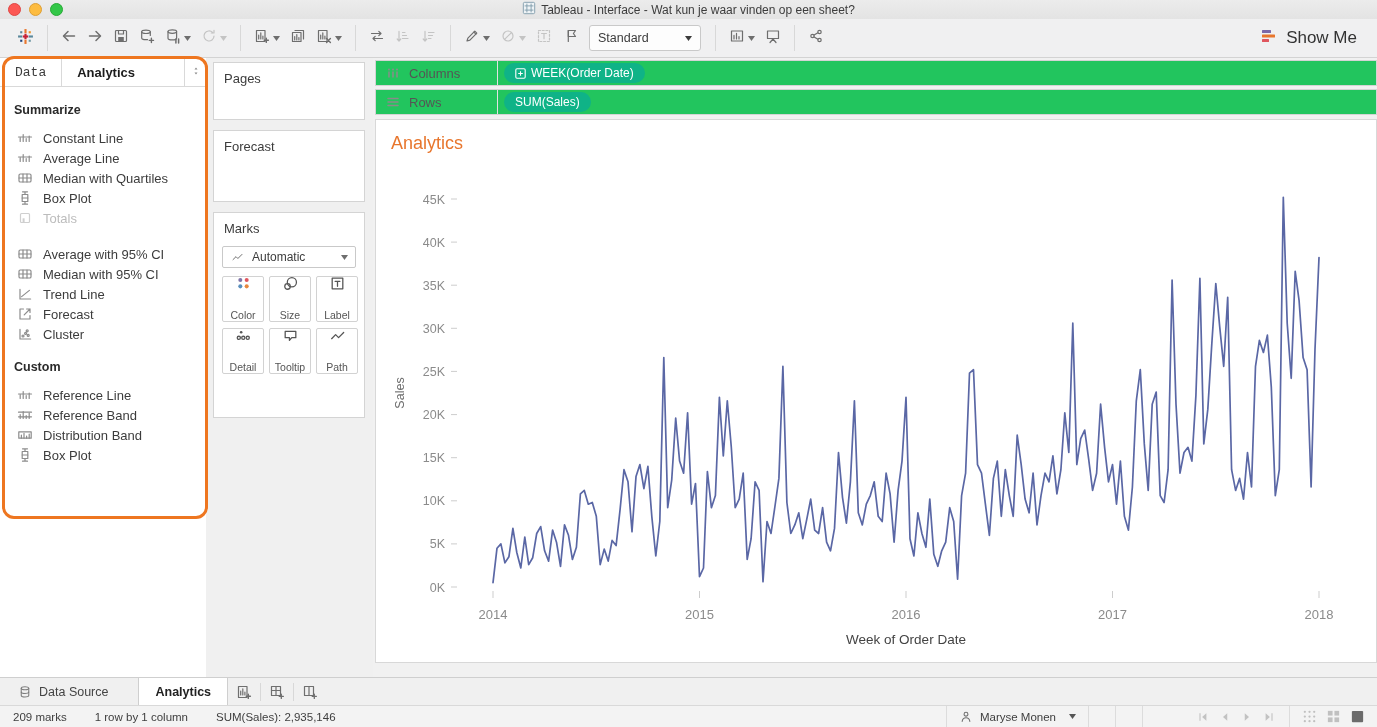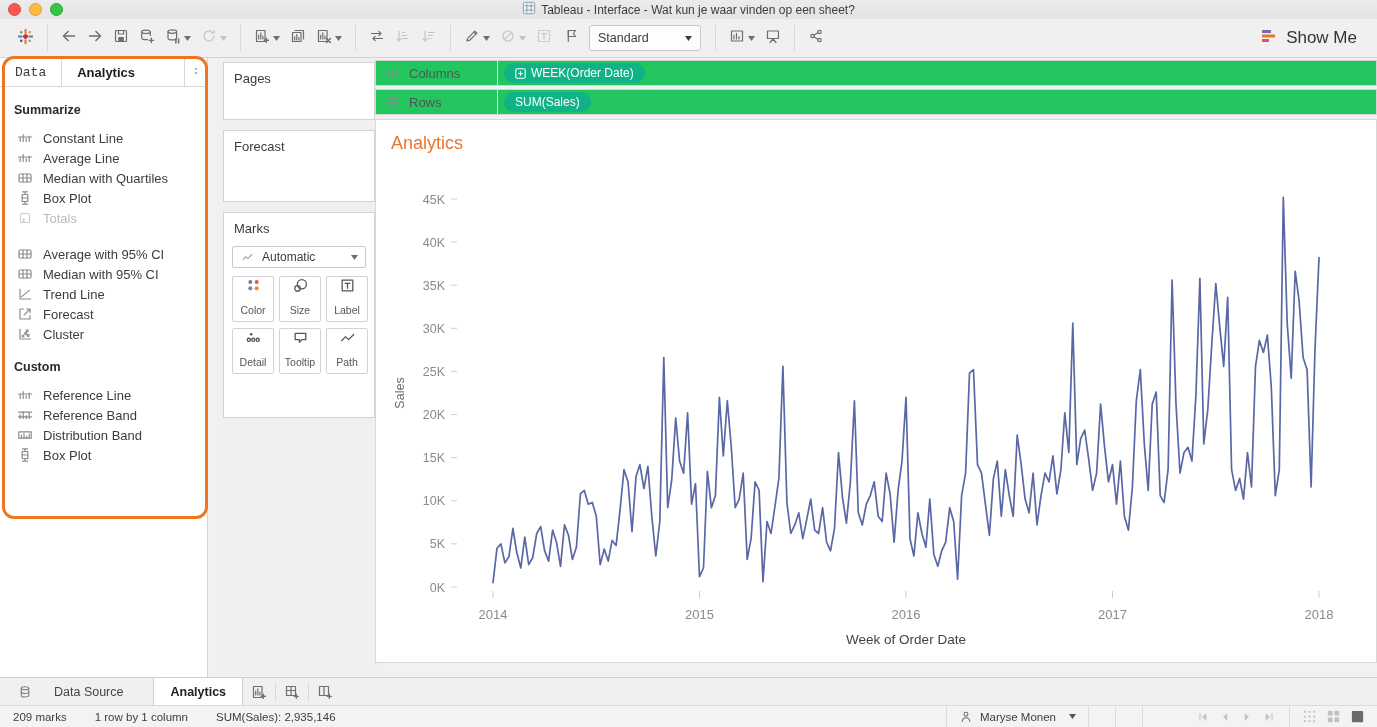--- a/index.html
+++ b/index.html
@@ -33,49 +33,49 @@
   .side-tab.active{font-weight:bold;color:#1c1c1c;}
   #pane-resize{margin-left:auto;width:22px;display:flex;align-items:center;justify-content:center;border-left:1px solid #d9d9d9;color:#8a8a8a;}
   .pane-section{padding-top:16px;}
   .pane-header{font-weight:bold;font-size:12.5px;color:#2a2a2a;padding:0 0 11px 14px;}
   .pane-item{display:flex;align-items:center;gap:10px;height:20px;font-size:13px;color:#3c3c3c;padding-left:17px;}
   .pane-item .pi-icon{width:16px;height:16px;display:flex;align-items:center;justify-content:center;color:#8c8c8c;flex:0 0 16px;}
   .pane-item.disabled{color:#bcbcbc;align-items:center;}
   .pane-item.disabled .pi-icon{color:#cfcfcf;}
   #orange-ring{left:2px;top:56px;width:200px;height:457px;border:3px solid #ee7620;border-radius:12px;pointer-events:none;z-index:40;}
   
-  #cards-col{left:216px;top:58px;width:167px;height:619px;background:#f0f0f0;}
+  #cards-col{left:206px;top:58px;width:167px;height:619px;background:#f0f0f0;}
   .card{position:absolute;left:7px;width:152px;background:#fff;border:1px solid #d4d4d4;box-sizing:border-box;}
   .card-label{font-size:13px;color:#3c3c3c;padding:8px 10px 0 10px;}
   #card-pages{top:4px;height:58px;}
   #card-filters{top:72px;height:72px;}
   #card-marks{top:154px;height:206px;}
   #mark-type{position:absolute;left:8px;top:33px;width:134px;height:22px;border:1px solid #c9c9c9;border-radius:2px;
     display:flex;align-items:center;gap:7px;padding:0 7px;box-sizing:border-box;font-size:12px;color:#3c3c3c;background:#fff;}
   #mark-type .caret{margin-left:auto;color:#6e6e6e;}
   #marks-grid{position:absolute;left:8px;top:63px;width:136px;display:grid;grid-template-columns:repeat(3,42px);grid-gap:6px 5px;}
   .mark-btn{height:44px;border:1px solid #d2d2d2;border-radius:2px;background:#fff;display:flex;flex-direction:column;
-    align-items:center;justify-content:flex-start;gap:10px;color:#6f6f6f;}
+    align-items:center;justify-content:flex-end;gap:17px;color:#6f6f6f;}
   .mark-btn span{font-size:10.5px;color:#555;}
   
   .shelf{left:375px;width:1002px;height:26px;background:#22c55e;border:1px solid #d4d4d4;box-sizing:border-box;display:flex;align-items:center;}
   #shelf-columns{top:60px;}
   #shelf-rows{top:89px;}
   .shelf-label{width:122px;display:flex;align-items:center;gap:8px;padding-left:9px;font-size:13px;color:#4a4a4a;
     border-right:1px solid #e2e2e2;height:100%;box-sizing:border-box;color:#555;}
   .shelf-label .sh-icon{color:#8a8a8a;display:flex;}
   .pill-area{display:flex;align-items:center;gap:4px;padding-left:6px;}
   .pill{height:20px;border-radius:11px;display:flex;align-items:center;gap:5px;padding:0 11px;color:#fff;font-size:12px;}
   
   #canvas{left:375px;top:119px;width:1002px;height:544px;background:#fff;border:1px solid #d8d8d8;box-sizing:border-box;}
   #chart-title{position:absolute;left:15px;top:13px;font-size:18px;color:#e8762d;}
   #chart-svg-holder{position:absolute;left:0;top:0;width:1002px;height:544px;}
   
   #sheet-tabs{left:0;top:677px;width:1377px;height:28px;background:#f0f0f0;border-top:1px solid #cfcfcf;display:flex;align-items:stretch;}
-  #tab-datasource{display:flex;align-items:center;gap:22px;padding:0 16px;font-size:12.5px;color:#444;margin-left:2px;}
+  #tab-datasource{display:flex;align-items:center;gap:7px;padding:0 16px;font-size:12.5px;color:#444;margin-left:2px;}
   #tab-datasource .sh-icon{color:#7d7d7d;display:flex;}
   #tab-active{display:flex;align-items:center;padding:0 16px;font-size:12.5px;font-weight:bold;color:#222;background:#fff;
     border-left:1px solid #cfcfcf;border-right:1px solid #cfcfcf;margin-left:14px;}
   .newsheet-btn{display:flex;align-items:center;justify-content:center;width:32px;color:#6f6f6f;}
   .tabbar-divider{width:1px;background:#d8d8d8;margin:5px 0;}
   
   #statusbar{left:0;top:705px;width:1377px;height:22px;background:#f3f3f3;border-top:1px solid #d9d9d9;
     display:flex;align-items:center;font-size:11.5px;color:#3e3e3e;box-sizing:border-box;}
   .status-left{display:flex;gap:28px;padding-left:13px;align-items:flex-end;}
   .status-right{margin-left:auto;display:flex;align-items:center;height:100%;}

